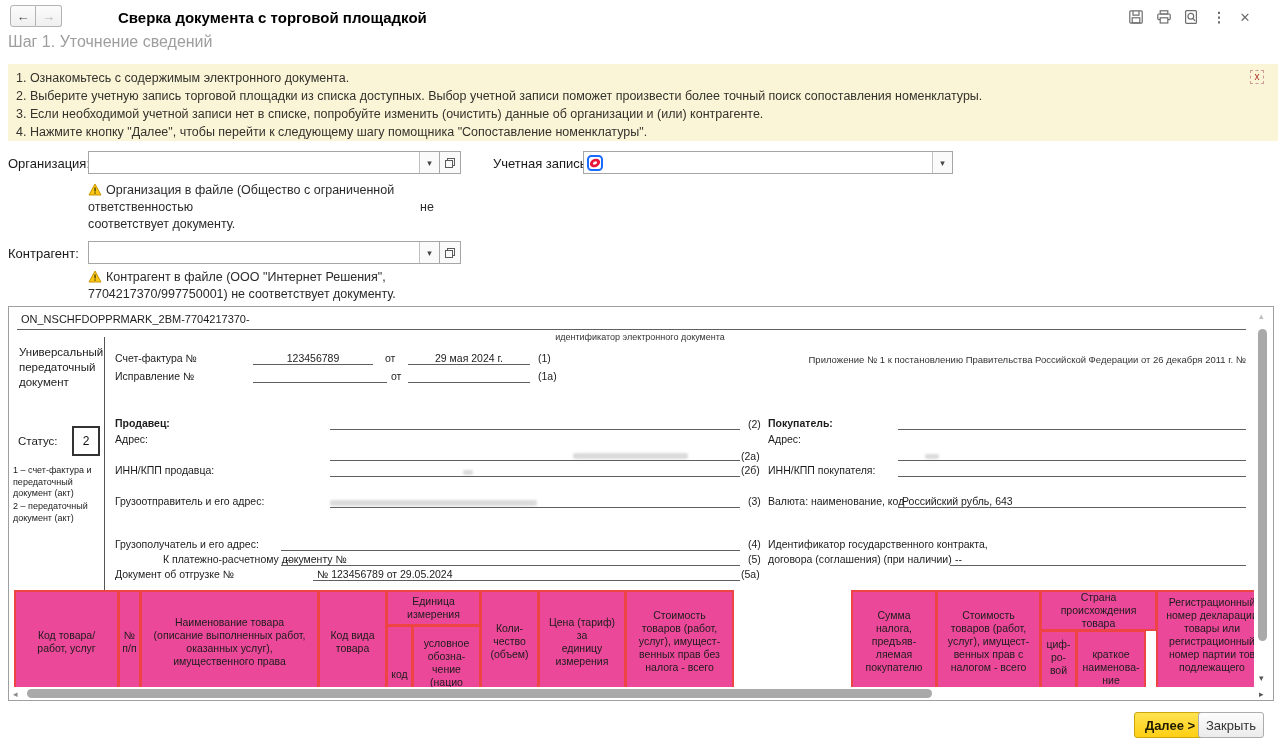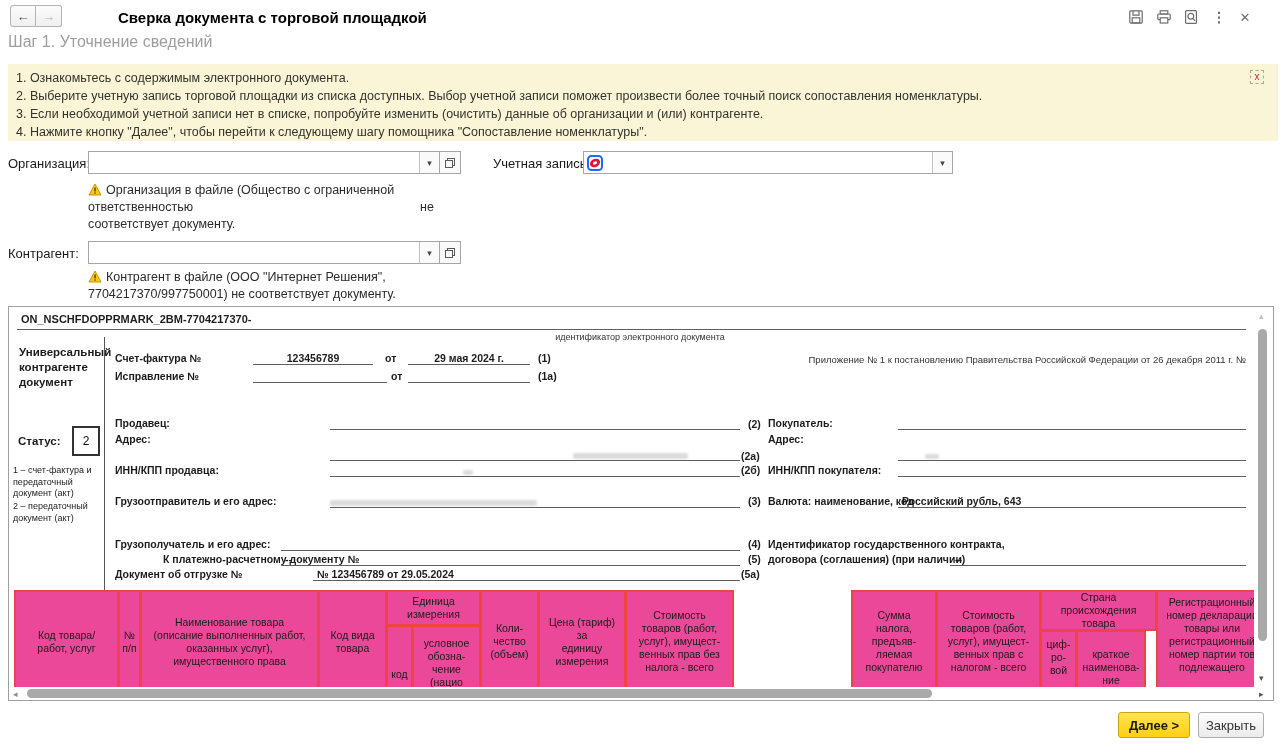--- a/index.html
+++ b/index.html
@@ -21,37 +21,37 @@
   .flabel{font-size:13px;color:#1a1a1a;white-space:nowrap;}
   .field{background:#fff;border:1px solid #a6a6a6;box-sizing:border-box;height:23px;}
   .field input{position:absolute;left:4px;top:1px;right:22px;bottom:1px;border:none;outline:none;font-family:inherit;font-size:12.5px;background:transparent;}
   .dd{position:absolute;right:0;top:0;bottom:0;width:19px;border-left:1px solid #c2c2c2;background:#fafafa;display:flex;align-items:center;justify-content:center;font-size:9px;color:#444;cursor:pointer;}
   .sqbtn{width:22px;height:23px;border:1px solid #a6a6a6;background:#fafafa;box-sizing:border-box;display:flex;align-items:center;justify-content:center;cursor:pointer;}
   .warn-txt{font-size:12.5px;color:#2b2b2b;white-space:nowrap;}
   
   .doc-view{left:8px;top:306px;width:1266px;height:395px;border:1px solid #9f9f9f;box-sizing:border-box;background:#fff;}
   .doc-content{position:absolute;left:0;top:0;width:1245px;height:380px;overflow:hidden;}
   .dline{position:absolute;height:1px;background:#5f5f5f;}
-  .dtxt{position:absolute;font-size:10.5px;color:#1c1c1c;white-space:nowrap;font-weight:bold;}
+  .dtxt{position:absolute;font-size:10.5px;color:#1c1c1c;white-space:nowrap;}
   .dtxt.b{font-weight:bold;}
   .dtxt.c{text-align:center;}
   .dsm{position:absolute;font-size:9px;color:#333;}
   .vdiv{position:absolute;width:1px;background:#555;}
   .statusbox{position:absolute;border:2px solid #333;box-sizing:border-box;display:flex;align-items:center;justify-content:center;font-size:12px;color:#111;}
   .note{position:absolute;font-size:9px;line-height:11.5px;color:#222;}
   .cell{position:absolute;box-sizing:border-box;border:2px solid #ef4444;display:flex;align-items:center;justify-content:center;text-align:center;white-space:pre-line;font-size:10.5px;line-height:13px;color:#1c1c1c;background:#ec4899;}
   .cell.topal{align-items:flex-start;}
   .cell.botal{align-items:flex-end;}
   .smudge{position:absolute;background:rgba(90,90,90,0.22);filter:blur(1px);border-radius:2px;}
   
   .thumb{position:absolute;background:#a9a9a9;border-radius:5px;}
   .scr-ar{position:absolute;font-size:9px;color:#8a8a8a;line-height:10px;}
   
   .btn{position:absolute;height:26px;box-sizing:border-box;border-radius:3px;display:flex;align-items:center;justify-content:center;font-size:13px;cursor:pointer;}
-  .btn.primary{background:linear-gradient(#ffe352,#fecf13);border:1px solid #cda60c;font-weight:bold;color:#1d1a00;}
+  .btn.primary{background:linear-gradient(#ffe352,#fecf13);border:1px solid #cda60c;font-weight:bold;color:#1d1a00;margin-left:16px;}
   .btn.plain{background:linear-gradient(#fdfdfd,#ebebeb);border:1px solid #acacac;color:#333;}
 </style>
 </head>
 <body>
 
 <div id="screen">
 
   <div class="abs navgroup">
     <div class="navbtn back">
         <span>←</span>
@@ -161,21 +161,21 @@
 
   <div class="abs doc-view">
     <div class="doc-content">
 
       <div class="dtxt" style="left:12px;top:6px;font-size:11px;">ON_NSCHFDOPPRMARK_2BM-7704217370-</div>
       <div class="dline" style="left:8px;top:22px;width:1229px;"></div>
       <div class="dsm" style="left:481px;top:25px;width:300px;text-align:center;">идентификатор электронного документа</div>
 
       <div class="dsm" style="left:637px;top:47px;width:600px;text-align:right;font-size:9.5px;">Приложение № 1 к постановлению Правительства Российской Федерации от 26 декабря 2011 г. №</div>
 
-      <div class="dtxt" style="left:10px;top:38px;width:86px;white-space:normal;font-size:11.5px;line-height:15px;">Универсальный контрагенте документ</div>
+      <div class="dtxt" style="left:10px;top:38px;width:86px;white-space:normal;font-size:11.5px;line-height:15px;">Универсальный передаточный документ</div>
       <div class="vdiv" style="left:95px;top:30px;height:253px;"></div>
 
       <div class="dtxt" style="left:106px;top:45px;">Счет-фактура №</div>
       <div class="dtxt c" style="left:244px;top:45px;width:120px;">123456789</div>
       <div class="dline" style="left:244px;top:57px;width:120px;"></div>
       <div class="dtxt" style="left:376px;top:45px;">от</div>
       <div class="dtxt c" style="left:399px;top:45px;width:122px;">29 мая 2024 г.</div>
       <div class="dline" style="left:399px;top:57px;width:122px;"></div>
       <div class="dtxt" style="left:529px;top:45px;">(1)</div>
 

